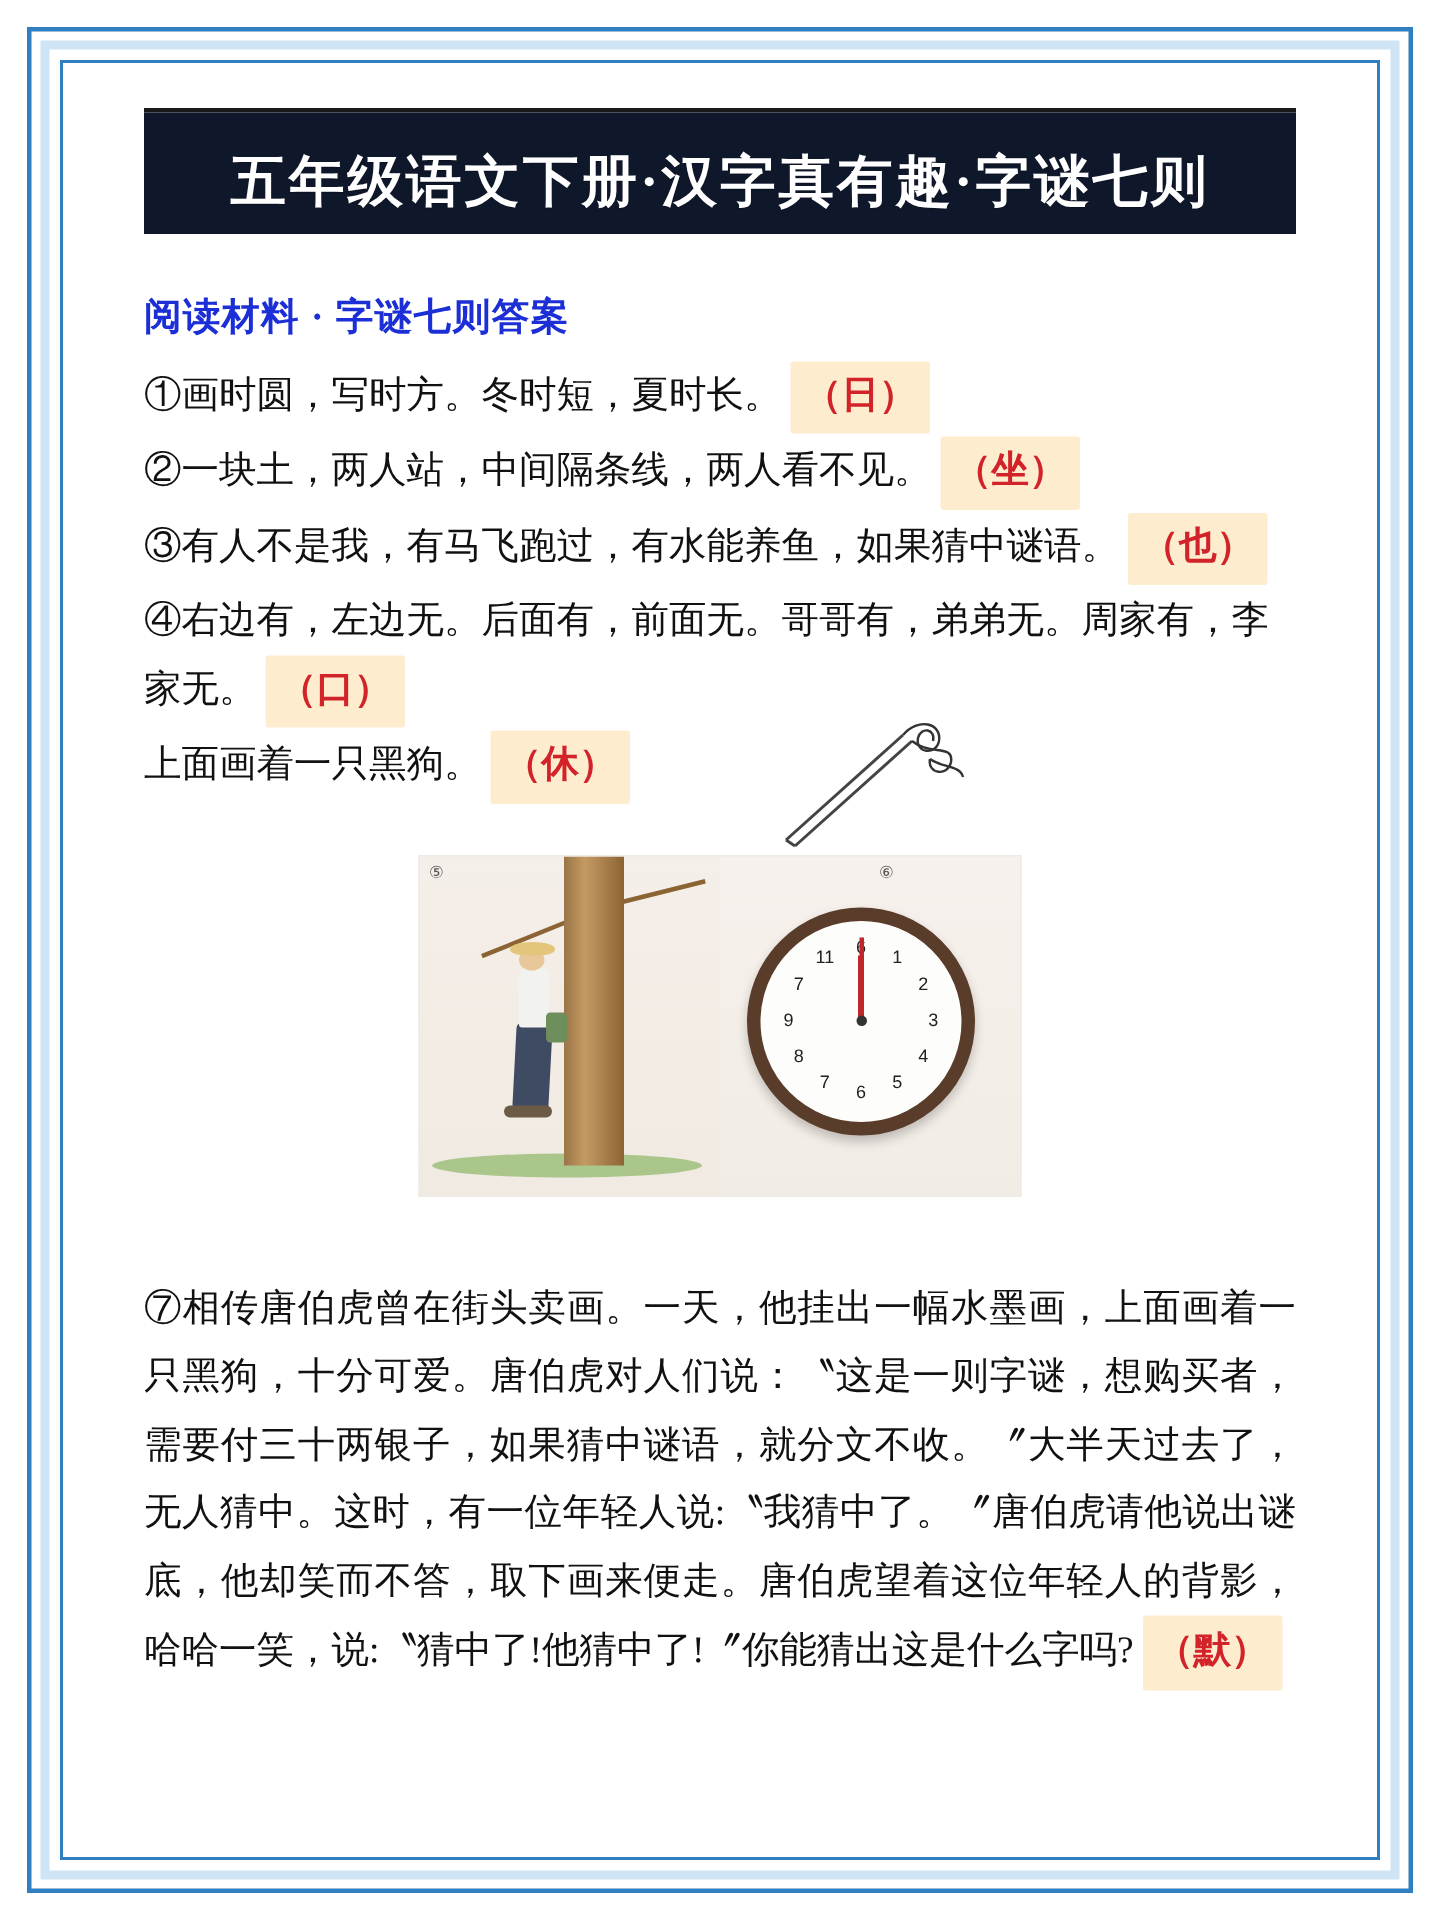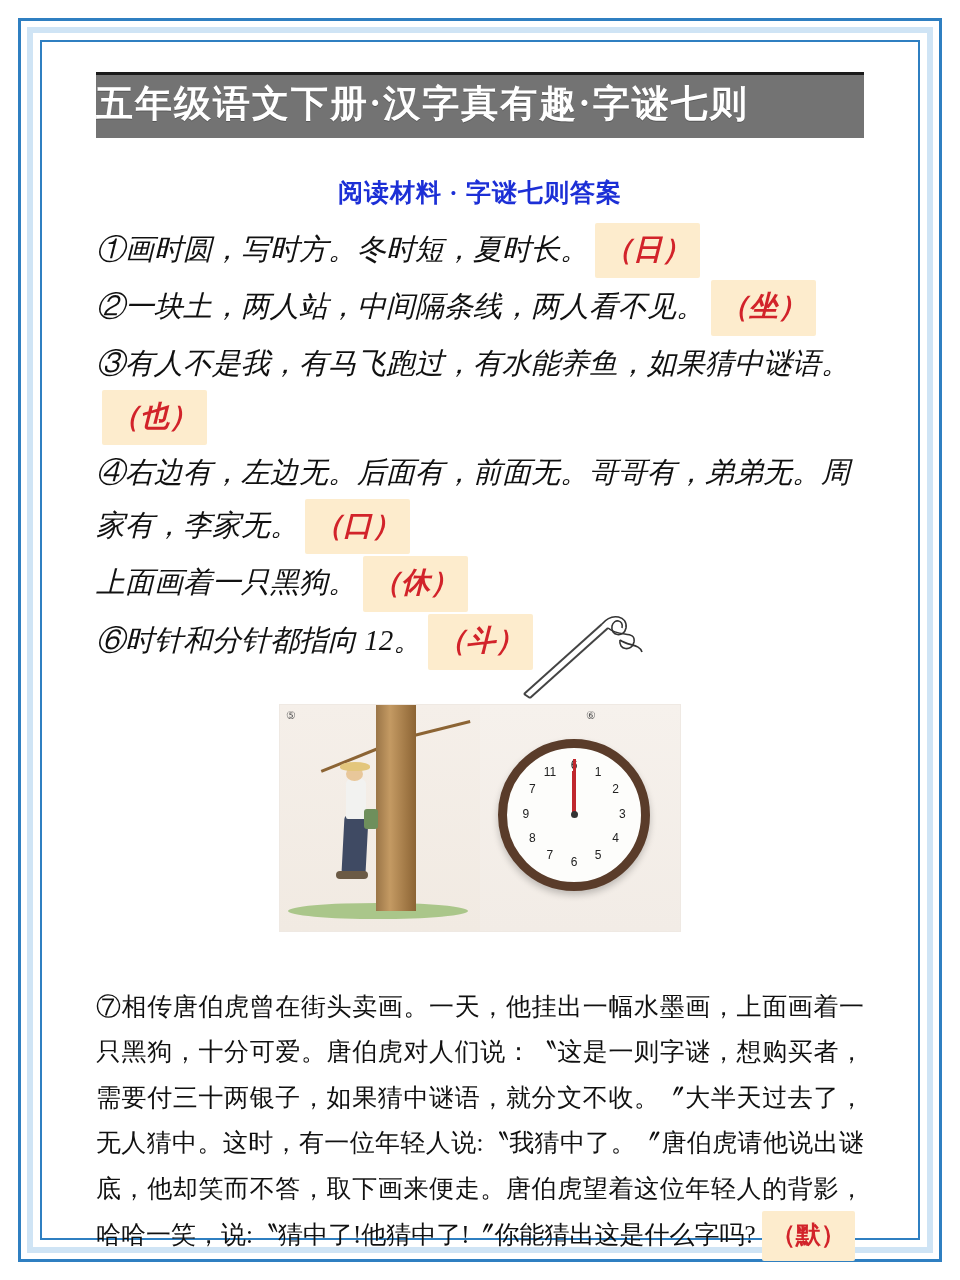--- a/index.html
+++ b/index.html
@@ -59,47 +59,46 @@
     box-sizing: border-box;
   }
 
   
   .title-rule {
     border-top: 3px solid #1a1a1a;
     width: 100%;
     margin: 14px 0 0 0;
   }
   .title-bar {
-    background: #737373;
+    background: #0f172a;
     color: #ffffff;
     font-family: "Liberation Serif", "DejaVu Serif", serif;
     font-weight: bold;
     font-size: 37px;
     letter-spacing: 2px;
-    padding: 9px 0 13px 0;
+    text-align: center;
+    padding: 27px 0 13px 0;
     line-height: 1.1;
     text-shadow: 0 1px 0 rgba(0,0,0,0.25);
   }
 
   .subtitle {
-    text-align: center;
     color: #1c2fd6;
     font-weight: bold;
     font-size: 25px;
     margin-top: 38px;
     letter-spacing: 1px;
   }
 
   
   .riddles {
     margin-top: 14px;
-    font-size: 29px;
+    font-size: 25px;
     line-height: 1.78;
     color: #111111;
-    font-style: italic;
   }
   .riddle {
     margin: 0 0 2px 0;
   }
   .ans {
     display: inline-block;
     background: #fdeccd;
     color: #d2232a;
     font-weight: bold;
     padding: 1px 9px 3px 9px;
@@ -323,23 +322,20 @@
         <span>②一块土，两人站，中间隔条线，两人看不见。</span><span class="ans">（坐）</span>
       </p>
       <p class="riddle">
         <span>③有人不是我，有马飞跑过，有水能养鱼，如果猜中谜语。</span><span class="ans">（也）</span>
       </p>
       <p class="riddle">
         <span>④右边有，左边无。后面有，前面无。哥哥有，弟弟无。周家有，李家无。</span><span class="ans">（口）</span>
       </p>
       <p class="riddle">
         <span>上面画着一只黑狗。</span><span class="ans">（休）</span>
-      </p>
-      <p class="riddle">
-        <span>⑥时针和分针都指向 12。</span><span class="ans">（斗）</span>
       </p>
     </div>
 
     <div class="illus-wrap">
 
       <svg class="scroll-deco" viewBox="0 0 140 90">
         <path d="M8,84 L86,14" stroke="#444" stroke-width="2" fill="none"></path>
         <path d="M14,88 L92,18" stroke="#444" stroke-width="2" fill="none"></path>
         <path d="M8,84 L14,88" stroke="#444" stroke-width="2" fill="none"></path>
         <path d="M86,14 C96,2 112,6 110,18 C108,28 94,26 96,16 C98,8 108,10 106,18" stroke="#333" stroke-width="1.6" fill="none"></path>

